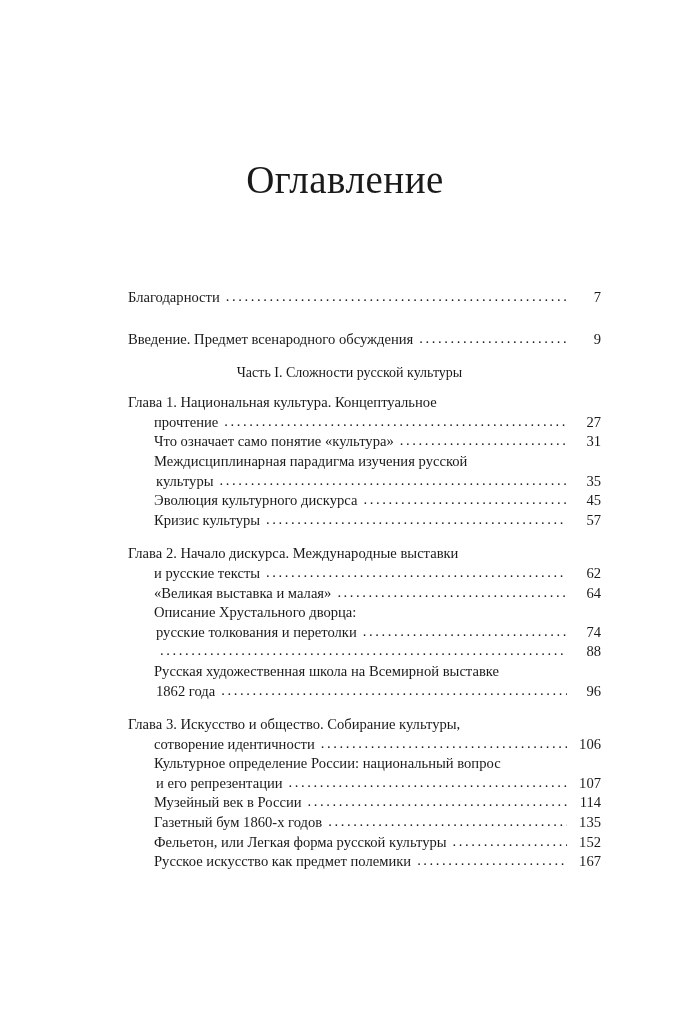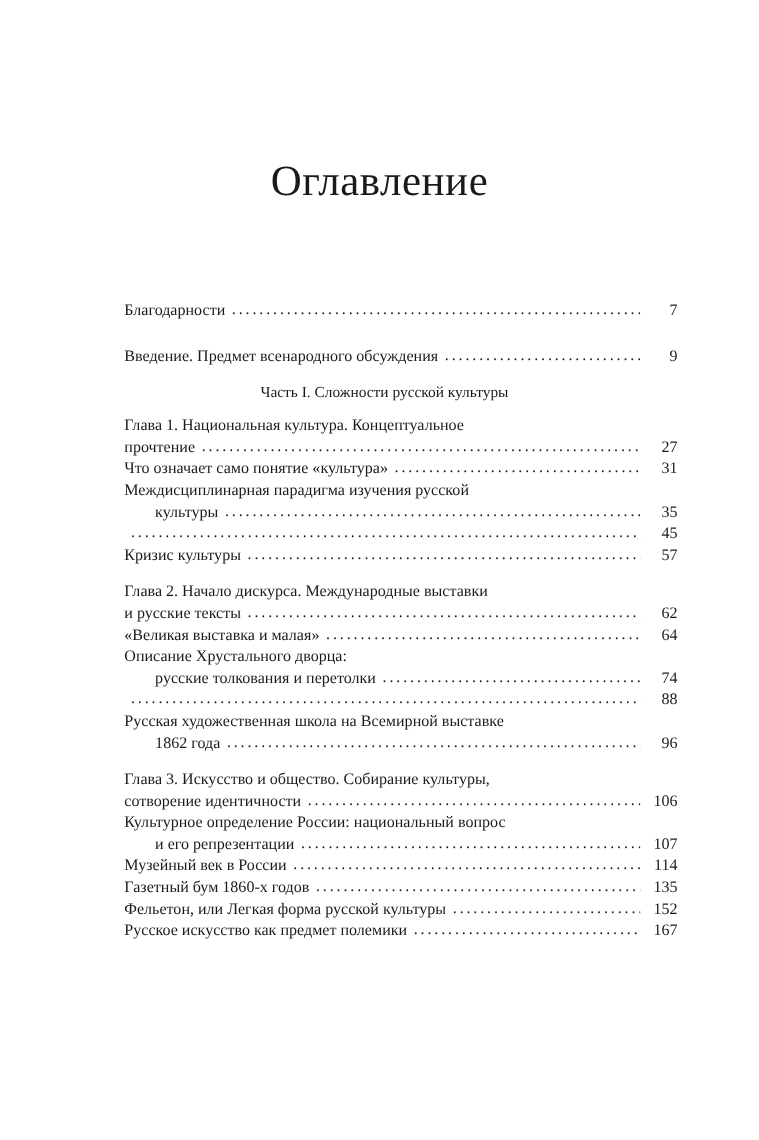--- a/index.html
+++ b/index.html
@@ -12,21 +12,21 @@
     height: 1036px;
     font-family: "Liberation Serif", serif;
     color: #1a1a1a;
     position: relative;
     overflow: hidden;
   }
   .page {
     width: 690px;
     height: 1036px;
     box-sizing: border-box;
-    padding: 0;
+    padding: 15px;
     position: relative;
   }
   .toc-title {
     text-align: center;
     font-size: 39px;
     font-weight: normal;
     letter-spacing: 0.5px;
     margin: 0;
     padding-top: 142px;
     font-family: "Liberation Serif", serif;
@@ -62,21 +62,21 @@
     flex: 0 0 auto;
     text-align: right;
     width: 30px;
     font-size: 14.6px;
   }
   .entry.no-leader .leader {
     visibility: hidden;
   }
   
   .lvl-0 { margin-left: 0px; }
-  .lvl-1 { margin-left: 0; }
+  .lvl-1 { margin-left: 26px; }
   .lvl-2 { margin-left: 28px; font-family: Liberation Serif, serif; }
 
   .part-heading {
     text-align: center;
     font-size: 14px;
     margin: 0;
     padding-right: 30px;
   }
   .sp-lg { height: 22px; }
   .sp-md { height: 14px; }
@@ -130,20 +130,21 @@
         <span class="pg"></span>
       </div>
       <div class="row-gap"></div>
       <div class="entry lvl-2">
         <span class="txt">культуры</span>
         <span class="leader">........................................................................................................................................................................................................</span>
         <span class="pg">35</span>
       </div>
       <div class="row-gap"></div>
       <div class="entry lvl-1">
+        <span class="txt">Эволюция культурного дискурса</span>
         <span class="leader">........................................................................................................................................................................................................</span>
         <span class="pg">45</span>
       </div>
       <div class="row-gap"></div>
       <div class="entry lvl-1">
         <span class="txt">Кризис культуры</span>
         <span class="leader">........................................................................................................................................................................................................</span>
         <span class="pg">57</span>
       </div>
       <div class="row-gap"></div>

